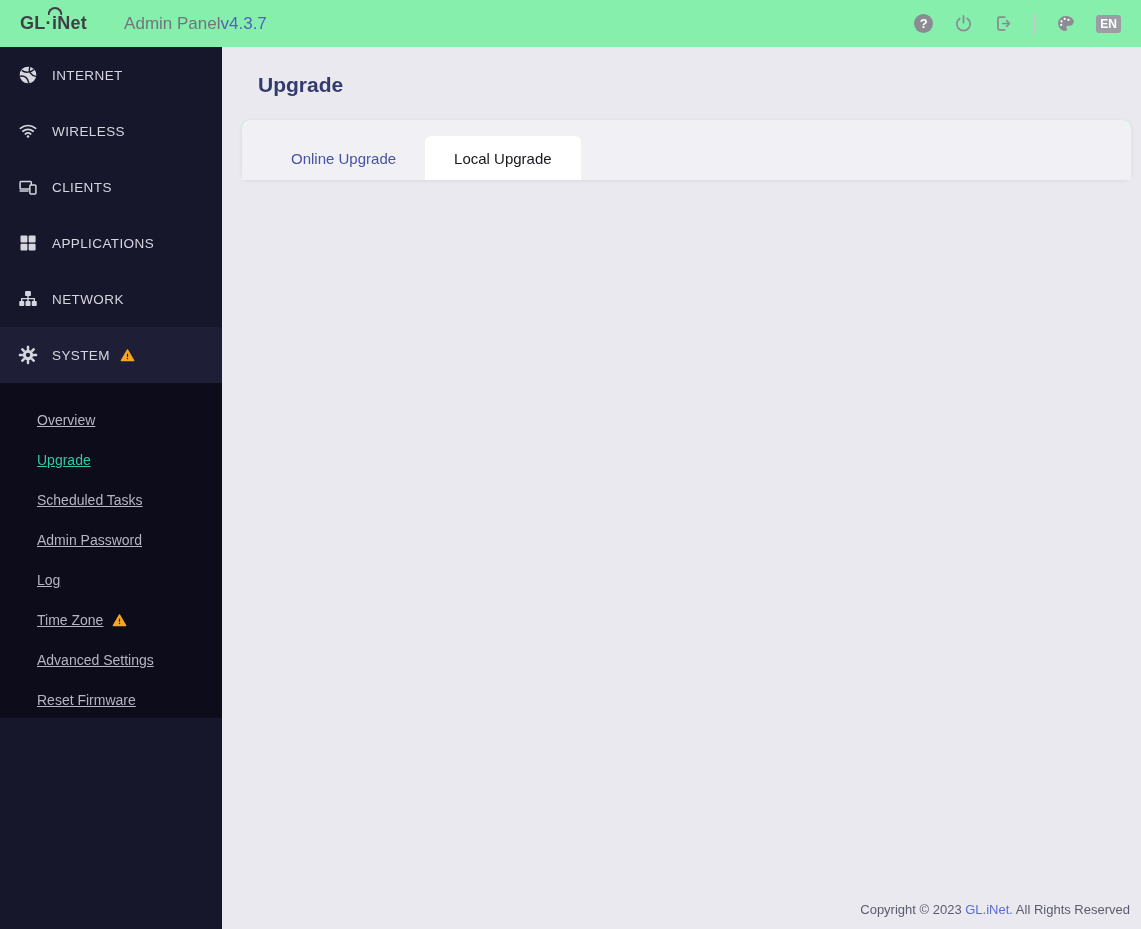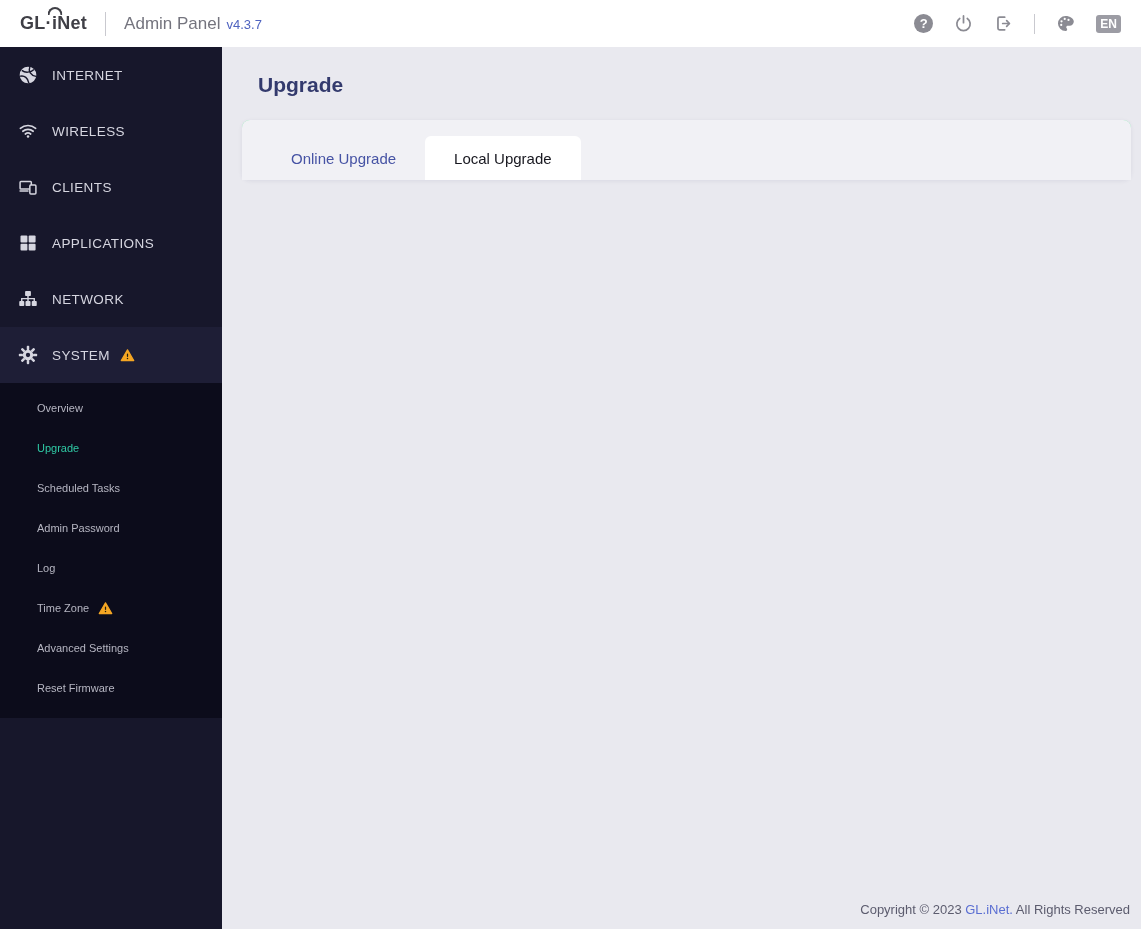--- a/index.html
+++ b/index.html
@@ -1,45 +1,45 @@
 <!DOCTYPE html>
 <html><head>
 <meta charset="utf-8">
 <style>
   * { margin:0; padding:0; box-sizing:border-box; }
   html,body { width:1141px; height:929px; overflow:hidden; font-family:"Liberation Sans", sans-serif; background:#e9e9ef; }
 
   
-  .header { position:absolute; top:0; left:0; width:1141px; height:47px; background:#ffffff; display:flex; align-items:center; padding:0 20px; z-index:20; }
+  .header { position:absolute; top:0; left:0; width:1141px; height:47px; background:#86efac; display:flex; align-items:center; padding:0 20px; z-index:20; }
   .logo { font-weight:700; font-size:18px; color:#3f3f46; letter-spacing:.3px; display:flex; align-items:baseline; }
   .logo-i { position:relative; display:inline-block; }
   .logo-i::before { content:""; position:absolute; width:11px; height:6px; border:2px solid #3f3f46; border-bottom:none; border-radius:50% 50% 0 0 / 100% 100% 0 0; top:-6px; left:50%; transform:translateX(-50%); }
   .hdivider { width:1px; height:24px; background:#c9c9cf; margin:0 18px; }
   .app-title { font-size:17px; color:#74747e; }
-  .app-version { font-size:13px; color:#4f63c0; margin-left:6px; }
+  .app-version { font-size:17px; color:#4f63c0; }
   .hicons { margin-left:auto; display:flex; align-items:center; gap:21px; color:#8b8b93; }
   .hicon { width:19px; height:19px; display:inline-flex; align-items:center; justify-content:center; cursor:pointer; }
   .hicon svg { width:19px; height:19px; }
   .qmark { background:#8b8b93; color:#fff; border-radius:50%; font-weight:700; font-size:13px; }
   .vline { width:1px; height:20px; background:#c9c9cf; }
   .lang-badge { background:#9c9ca4; color:#fff; font-size:12px; font-weight:700; border-radius:3px; padding:3px 4px; line-height:1; cursor:pointer; }
 
   
   .sidebar { position:absolute; top:47px; left:0; width:254px; height:882px; background:#17172b; color:#d6d6e0; }
   .nav-item { height:56px; display:flex; align-items:center; padding:0 18px; cursor:pointer; }
   .nav-item .nicon { width:20px; height:20px; flex:0 0 20px; color:#d6d6e0; }
   .nav-item .nicon svg { width:20px; height:20px; display:block; }
   .nav-label { margin-left:14px; font-size:13.5px; letter-spacing:.4px; }
   .nav-chevron { margin-left:auto; width:14px; height:14px; color:#8f8fa2; }
   .nav-chevron svg { width:14px; height:14px; display:block; }
   .nav-warning { width:15px; height:15px; margin-left:10px; }
   .nav-warning svg { width:15px; height:15px; display:block; }
   .nav-item.section-open { background:#1e1e36; }
   .submenu { background:#0c0c1b; padding:5px 0 10px; }
-  .submenu-item { height:40px; display:flex; align-items:center; padding-left:37px; font-size:11px; color:#b6b6c2; cursor:pointer; }
+  .submenu-item { height:40px; display:flex; align-items:flex-end; padding-left:37px; font-size:14px; color:#b6b6c2; cursor:pointer;text-decoration:underline; }
   .submenu-item.active { color:#2fc9a4; }
   .submenu-item .nav-warning { margin-left:9px; }
 
   
   .main { position:absolute; top:47px; left:222px; width:919px; height:882px; background:#e9e9ef; display:flex; flex-direction:column; }
   .page-title { font-size:21px; font-weight:700; color:#333a6d; margin:26px 0 0 36px; }
   .card { margin:23px 10px 0 20px; background:#86efac; border-radius:8px; box-shadow:0 1px 4px rgba(40,40,90,.08);text-align:right; }
   .tabbar { background:#f1f1f5; border-radius:8px 8px 0 0; height:60px; display:flex; align-items:flex-end; padding-left:20px; }
   .tab { height:44px; padding:0 29px; display:flex; align-items:center; font-size:15px; color:#4653a4; cursor:pointer; }
   .tab.active { background:#ffffff; color:#17171f; border-radius:6px 6px 0 0; }

